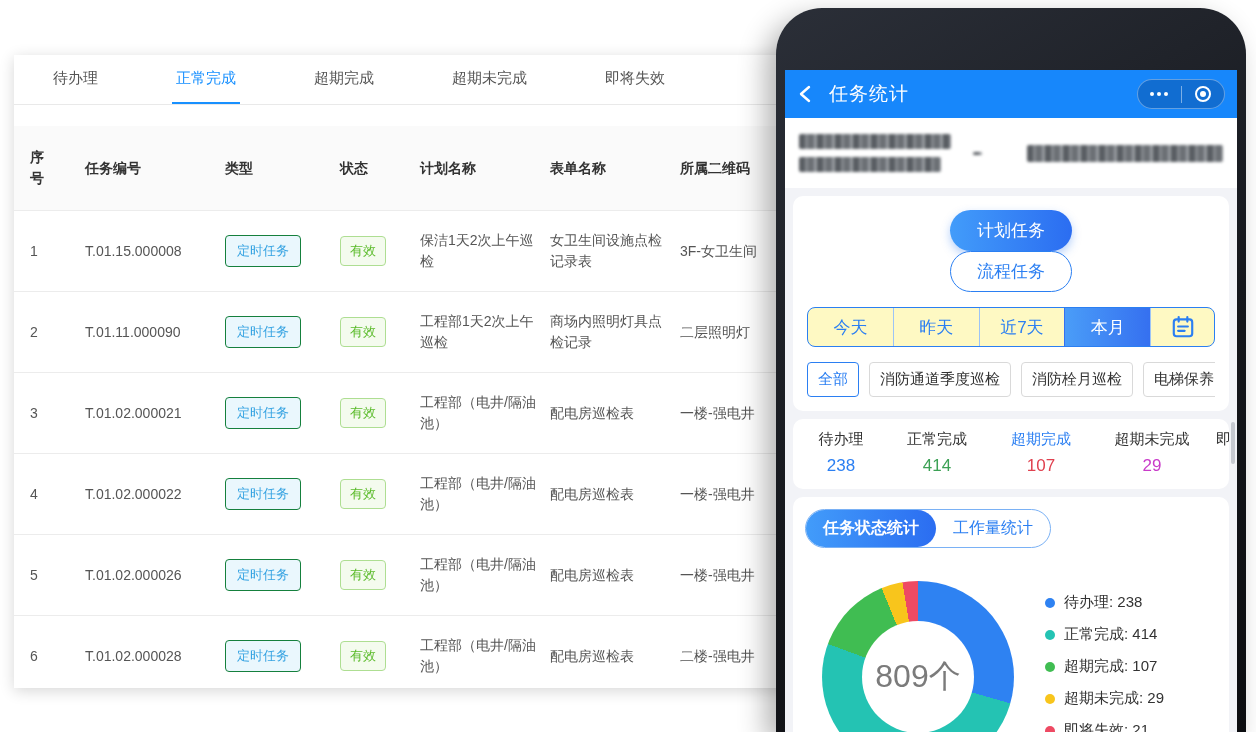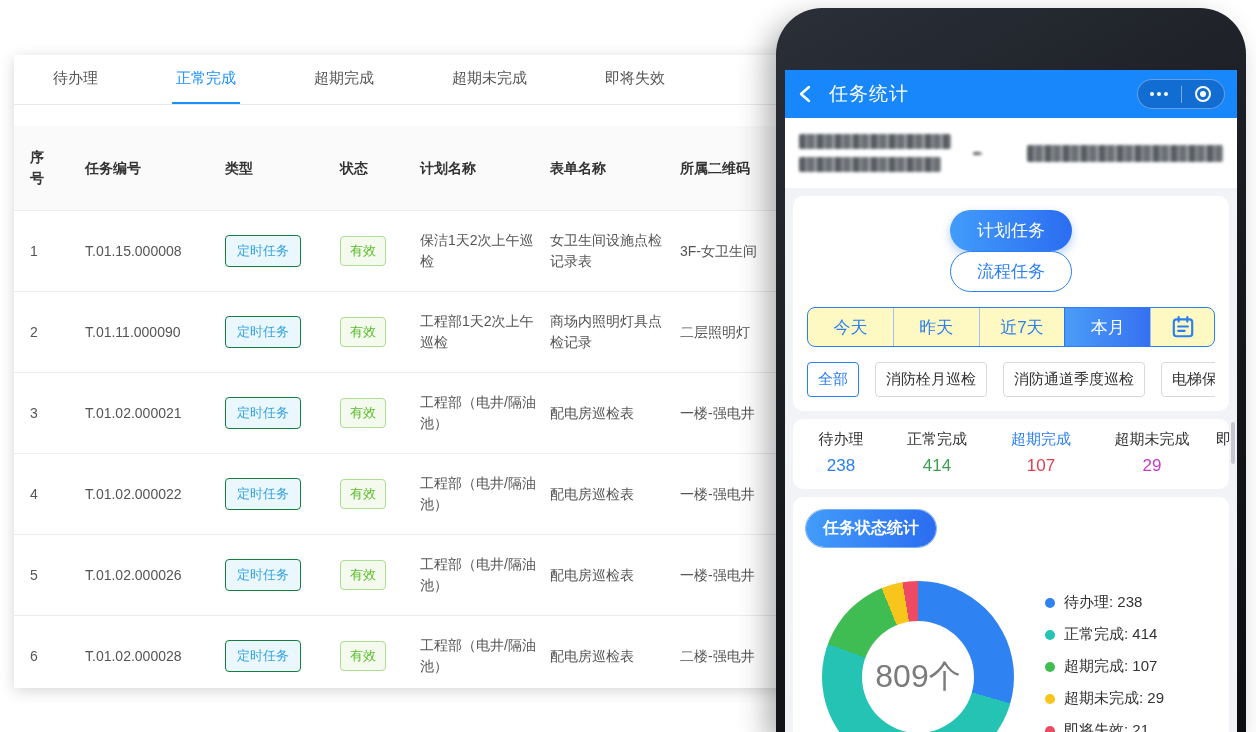--- a/index.html
+++ b/index.html
@@ -63,21 +63,21 @@
   .btn-plan { padding:9px 27px; border-radius:22px; color:#fff; font-size:17px; border:none; cursor:pointer;
     background:linear-gradient(90deg,#429cfa,#2b6df1); box-shadow:0 4px 10px rgba(43,120,240,.35); }
   .btn-flow { padding:8px 26px; border-radius:22px; font-size:17px; color:#2b7ff2; cursor:pointer;
     background:#fff; border:1.5px solid #2b7ff2; }
   .seg { display:flex; margin-top:15px; height:40px; border:1px solid #2b7ff2; border-radius:8px; overflow:hidden; background:#fef9c3; }
   .seg-item { flex:1 1 0; display:flex; align-items:center; justify-content:center;
     color:#2b7ff2; font-size:17px; border-left:1px solid #9cc4f7; cursor:pointer; }
   .seg-item:first-child { border-left:none; }
   .seg-item.sel { background:linear-gradient(90deg,#4a9df8,#3570f0); color:#fff; border-left-color:transparent; }
   .seg-cal { flex:0 0 64px; }
-  .chips { display:flex; gap:16px; margin-top:15px; white-space:nowrap; overflow:hidden; }
+  .chips { display:flex; gap:10px; margin-top:15px; white-space:nowrap; overflow:hidden; }
   .chip { flex:0 0 auto; padding:7px 10px; border:1px solid #d9d9d9; border-radius:4px;
     font-size:15px; color:#333; cursor:pointer; background:#fff; }
   .chip.active { border-color:#2b7ff2; color:#2b7ff2; }
 
   .card-b { padding:11px 4px 13px 4px; display:flex; overflow:hidden; }
   .stat { flex:0 0 auto; text-align:center; cursor:pointer; }
   .stat .lb { font-size:15px; color:#333; white-space:nowrap; }
   .stat .lb.hl { color:#2b7ff2; }
   .stat .vl { font-size:17px; margin-top:7px; }
   .s0 { width:88px; } .s1 { width:104px; } .s2 { width:104px; } .s3 { width:118px; } .s4 { width:70px; }
@@ -238,22 +238,22 @@
                 <rect x="3.5" y="5" width="17" height="15.5" rx="2.5" fill="none" stroke="#2b7ff2" stroke-width="2"></rect>
                 <line x1="8" y1="2.8" x2="8" y2="7" stroke="#2b7ff2" stroke-width="2" stroke-linecap="round"></line>
                 <line x1="16" y1="2.8" x2="16" y2="7" stroke="#2b7ff2" stroke-width="2" stroke-linecap="round"></line>
                 <line x1="7.5" y1="11.5" x2="16.5" y2="11.5" stroke="#2b7ff2" stroke-width="2" stroke-linecap="round"></line>
                 <line x1="7.5" y1="15.5" x2="13.5" y2="15.5" stroke="#2b7ff2" stroke-width="2" stroke-linecap="round"></line>
               </svg>
             </div>
           </div>
           <div class="chips">
             <div class="chip active">全部</div>
+            <div class="chip">消防通道季度巡检</div>
             <div class="chip">消防栓月巡检</div>
-            <div class="chip">消防通道季度巡检</div>
             <div class="chip">电梯保养</div>
           </div>
         </div>
 
         <div class="card card-b">
           <div class="stat s0">
             <div class="lb">待办理</div>
             <div class="vl v0">238</div>
           </div>
           <div class="stat s1">
@@ -270,20 +270,21 @@
           </div>
           <div class="stat s4">
             <div class="lb">即将失效</div>
             <div class="vl"></div>
           </div>
         </div>
 
         <div class="card card-c">
           <div class="pill-tabs">
             <div class="pill-tab sel">任务状态统计</div>
+            <div class="pill-tab">工作量统计</div>
           </div>
           <div class="chart-wrap">
             <div class="donut" style="background: conic-gradient(rgb(46, 130, 242) 0deg, rgb(46, 130, 242) 105.909deg, rgb(36, 195, 179) 105.909deg, rgb(36, 195, 179) 290.136deg, rgb(64, 189, 82) 290.136deg, rgb(64, 189, 82) 337.75deg, rgb(248, 197, 28) 337.75deg, rgb(248, 197, 28) 350.655deg, rgb(238, 74, 99) 350.655deg, rgb(238, 74, 99) 360deg);"></div>
             <div class="donut-label">809个</div>
             <div class="legend">
               <div class="legend-item">
                   <span class="dot" style="background: rgb(46, 130, 242);"></span>
                   <span>待办理: 238</span>
                 </div>
               <div class="legend-item">

